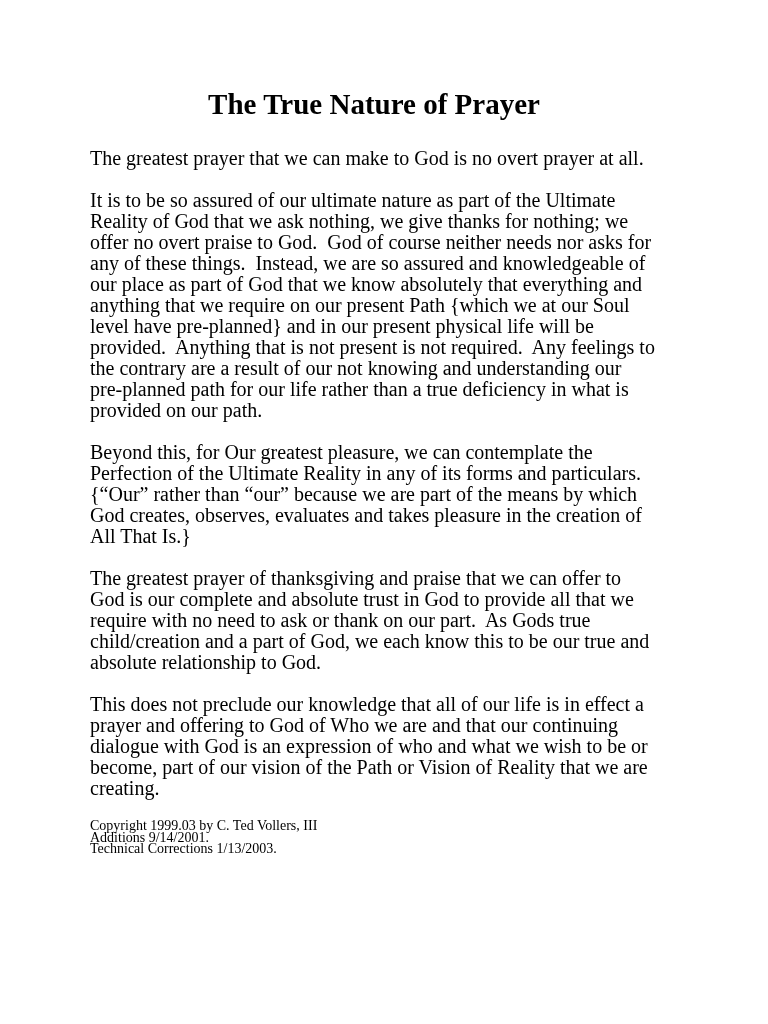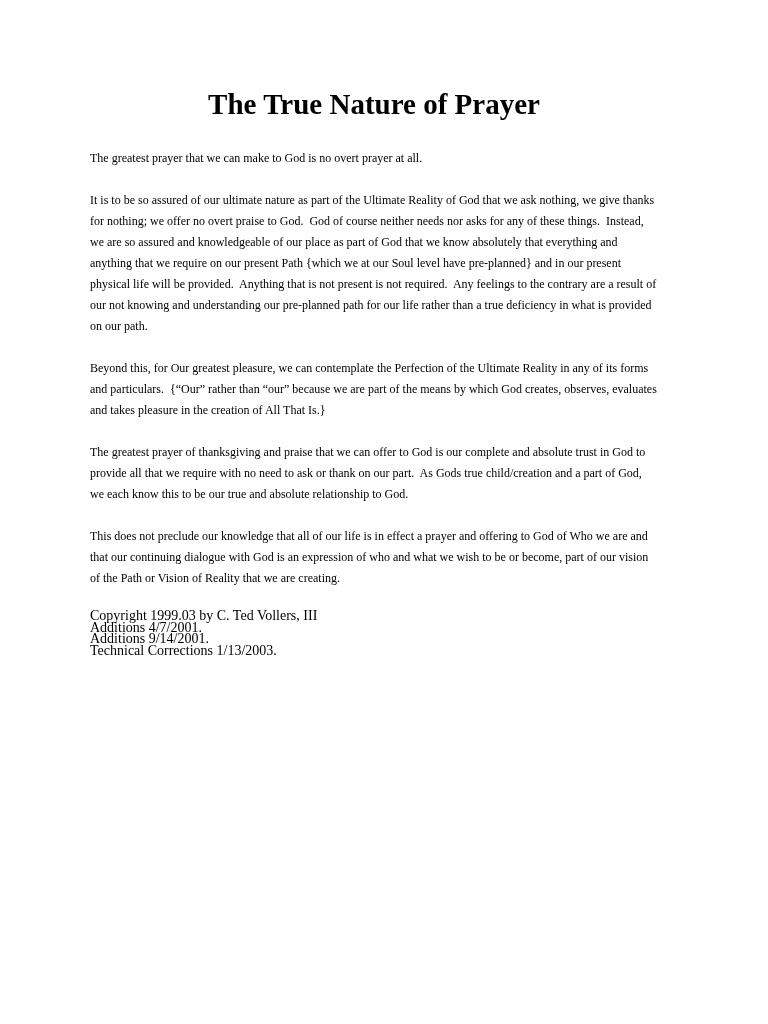--- a/index.html
+++ b/index.html
@@ -20,21 +20,21 @@
   }
   .doc-title {
     font-size: 29px;
     line-height: 36px;
     font-weight: bold;
     text-align: center;
     margin: 0 0 26px 0;
     color: #000000;
   }
   .para {
-    font-size: 12px;
+    font-size: 20px;
     line-height: 21px;
     margin: 0 0 21px 0;
     max-width: 594px;
     white-space: pre-wrap;
     color: #000000;
     font-family: Liberation Serif, serif;
   }
   .footer-block {
     margin-top: 0;
     font-size: 14px;
@@ -57,18 +57,17 @@
   <p class="para">It is to be so assured of our ultimate nature as part of the Ultimate Reality of God that we ask nothing, we give thanks for nothing; we offer no overt praise to God.  God of course neither needs nor asks for any of these things.  Instead, we are so assured and knowledgeable of our place as part of God that we know absolutely that everything and anything that we require on our present Path {which we at our Soul level have pre-planned} and in our present physical life will be provided.  Anything that is not present is not required.  Any feelings to the contrary are a result of our not knowing and understanding our pre-planned path for our life rather than a true deficiency in what is provided on our path.</p>
 
   <p class="para">Beyond this, for Our greatest pleasure, we can contemplate the Perfection of the Ultimate Reality in any of its forms and particulars.  {“Our” rather than “our” because we are part of the means by which God creates, observes, evaluates and takes pleasure in the creation of All That Is.}</p>
 
   <p class="para">The greatest prayer of thanksgiving and praise that we can offer to God is our complete and absolute trust in God to provide all that we require with no need to ask or thank on our part.  As Gods true child/creation and a part of God, we each know this to be our true and absolute relationship to God.</p>
 
   <p class="para">This does not preclude our knowledge that all of our life is in effect a prayer and offering to God of Who we are and that our continuing dialogue with God is an expression of who and what we wish to be or become, part of our vision of the Path or Vision of Reality that we are creating.</p>
 
   <div class="footer-block">
     <div class="footer-line">Copyright 1999.03 by C. Ted Vollers, III</div>
-    <div class="footer-line">Additions 4/7/2001.</div>
     <div class="footer-line">Additions 9/14/2001.</div>
     <div class="footer-line">Technical Corrections 1/13/2003.</div>
   </div>
 
 </div>
 
 </body></html>

